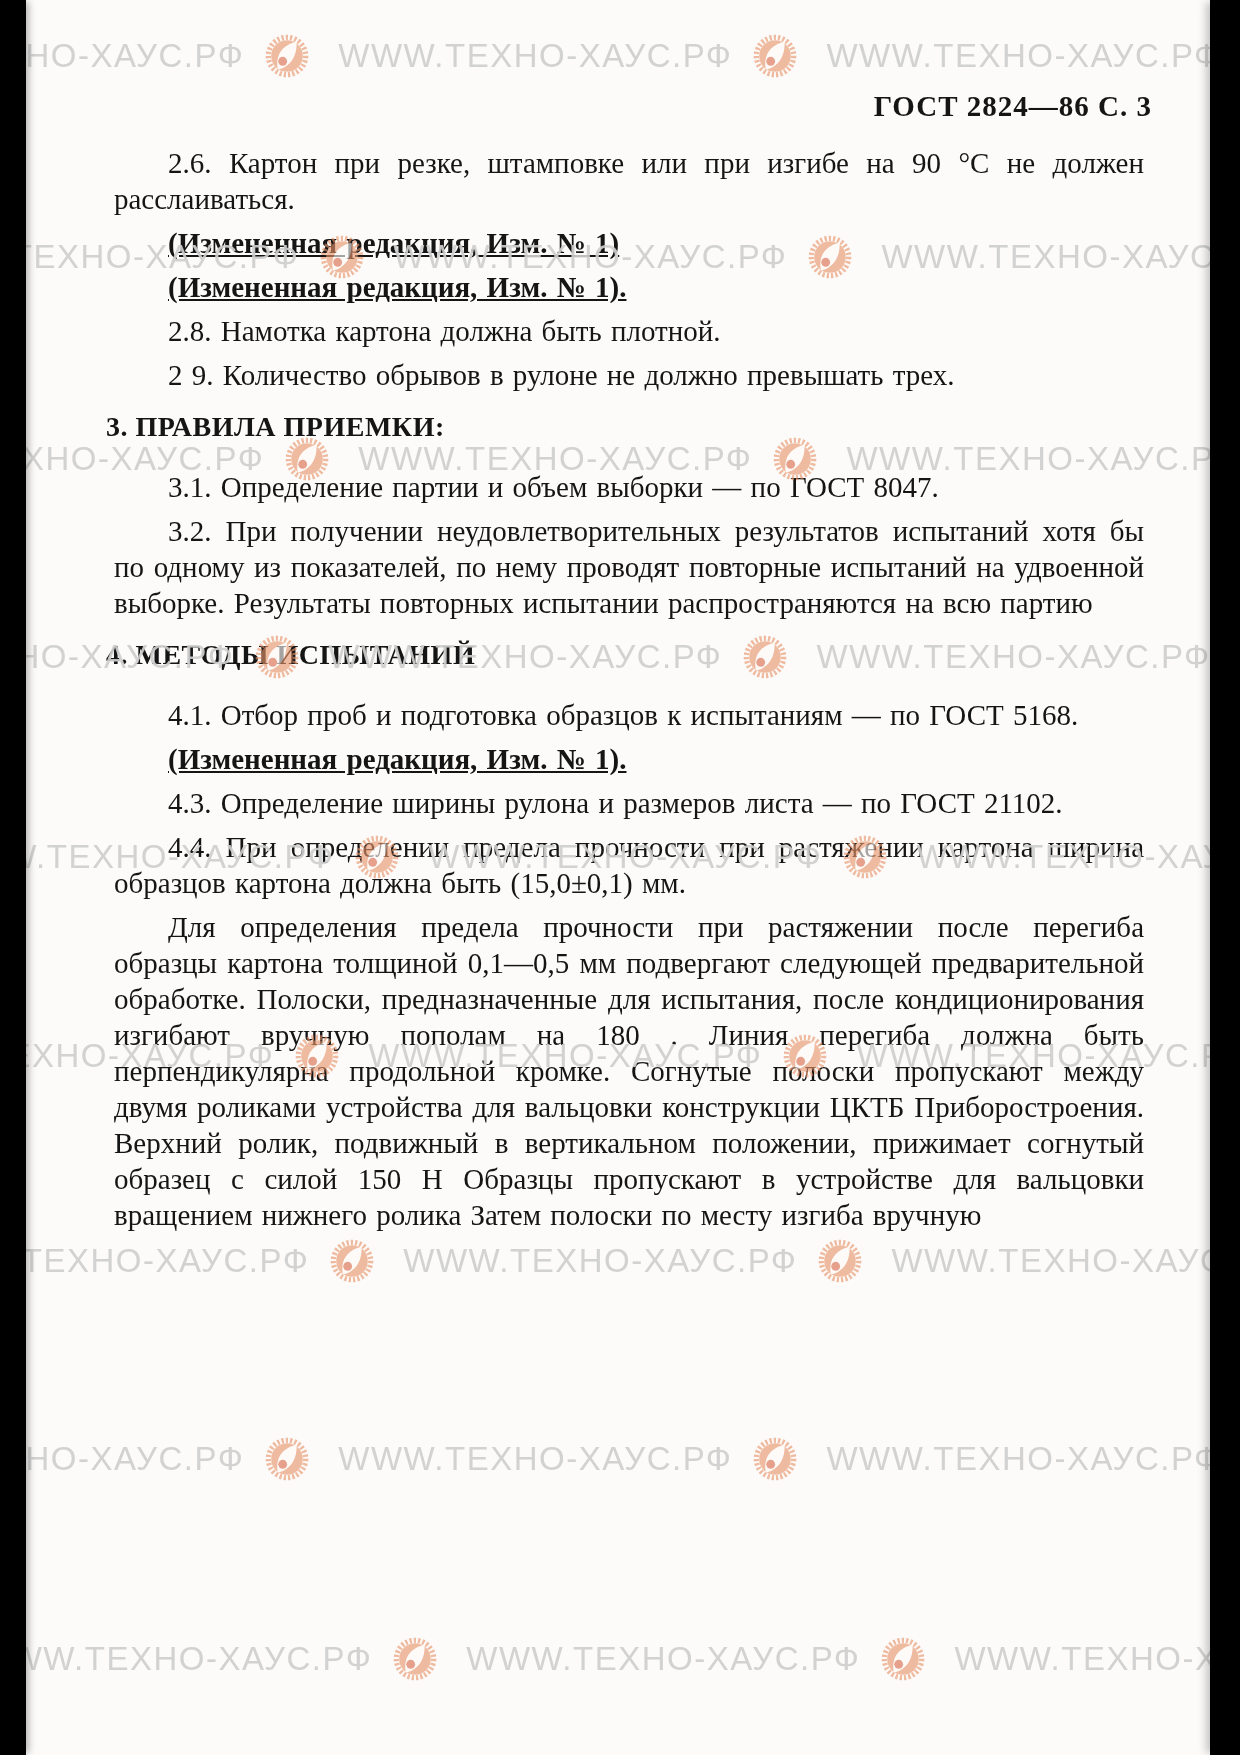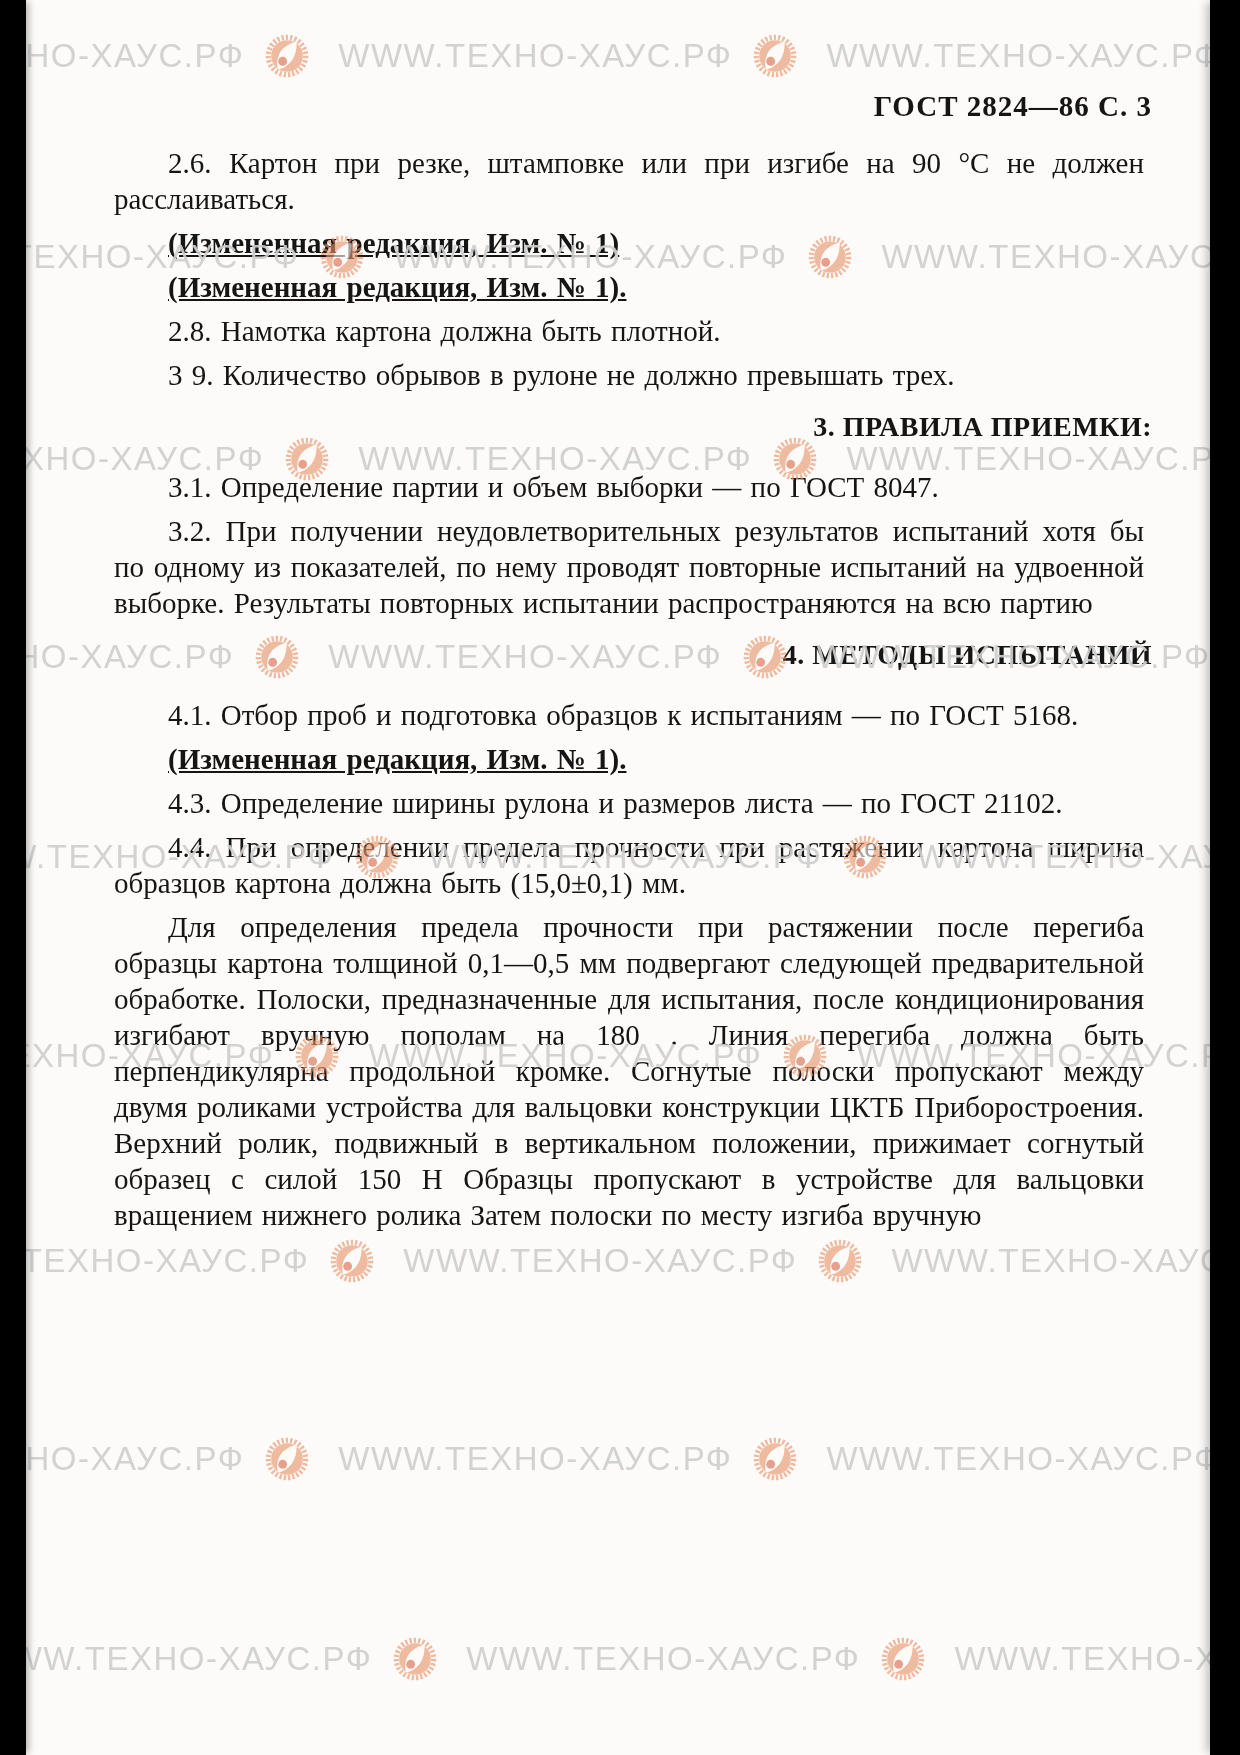--- a/index.html
+++ b/index.html
@@ -15,21 +15,21 @@
   .doc-header{
     margin-top:76px;margin-bottom:22px;text-align:right;
     font-weight:bold;font-size:29px;letter-spacing:1px;
   }
   .para{
     margin:8px;font-size:29px;line-height:36px;
     text-align:justify;text-indent:54px;word-spacing:2px;
   }
   .para.bold{font-weight:bold;text-align:left;text-decoration:underline;}
   .heading{
-    font-weight:bold;font-size:28px;line-height:36px;text-align:right;
+    font-weight:bold;font-size:28px;line-height:36px;text-align:left;
     margin:16px 0 24px;letter-spacing:.5px;
   }
   .watermark-layer{
     position:absolute;left:0;top:0;width:100%;height:100%;
     z-index:3;pointer-events:none;overflow:hidden;
   }
   .wm-row{
     position:absolute;display:flex;align-items:center;white-space:nowrap;
   }
   .wm-text{
@@ -45,21 +45,21 @@
   <div class="edge edge-left"></div>
   <div class="edge edge-right"></div>
 
   <div class="content">
     <div class="doc-header">ГОСТ 2824—86 С. 3</div>
     <div id="blocks">
         <p class="para">2.6. Картон при резке, штамповке или при изгибе на 90 °С не должен расслаиваться.</p>
         <p class="para bold">(Измененная редакция, Изм. № 1)</p>
         <p class="para bold">(Измененная редакция, Изм. № 1).</p>
         <p class="para">2.8. Намотка картона должна быть плотной.</p>
-        <p class="para">3 9. Количество обрывов в рулоне не должно превышать трех.</p>
+        <p class="para">2 9. Количество обрывов в рулоне не должно превышать трех.</p>
         <div class="heading">3. ПРАВИЛА ПРИЕМКИ:</div>
         <p class="para">3.1. Определение партии и объем выборки — по ГОСТ 8047.</p>
         <p class="para">3.2. При получении неудовлетворительных результатов испытаний хотя бы по одному из показателей, по нему проводят повторные испытаний на удвоенной выборке. Результаты повторных испытании распространяются на всю партию</p>
         <div class="heading">4. МЕТОДЫ ИСПЫТАНИЙ</div>
         <p class="para">4.1. Отбор проб и подготовка образцов к испытаниям — по ГОСТ 5168.</p>
         <p class="para bold">(Измененная редакция, Изм. № 1).</p>
         <p class="para">4.3. Определение ширины рулона и размеров листа — по ГОСТ 21102.</p>
         <p class="para">4.4. При определении предела прочности при растяжении картона ширина образцов картона должна быть (15,0±0,1) мм.</p>
         <p class="para">Для определения предела прочности при растяжении после перегиба образцы картона толщиной 0,1—0,5 мм подвергают следующей предварительной обработке. Полоски, предназначенные для испытания, после кондиционирования изгибают вручную пополам на 180 . Линия перегиба должна быть перпендикулярна продольной кромке. Согнутые полоски пропускают между двумя роликами устройства для вальцовки конструкции ЦКТБ Приборостроения. Верхний ролик, подвижный в вертикальном положении, прижимает согнутый образец с силой 150 Н  Образцы пропускают в устройстве для вальцовки вращением нижнего ролика  Затем полоски по месту изгиба вручную</p>
       </div>

